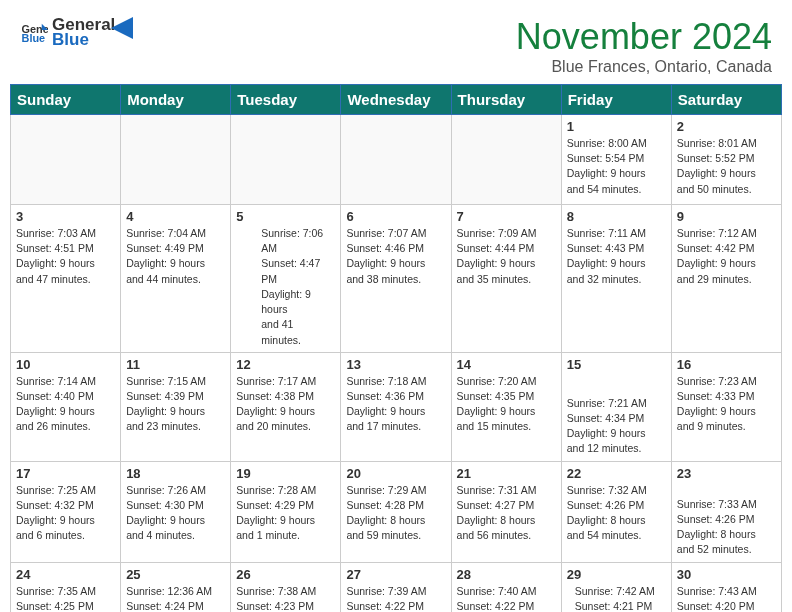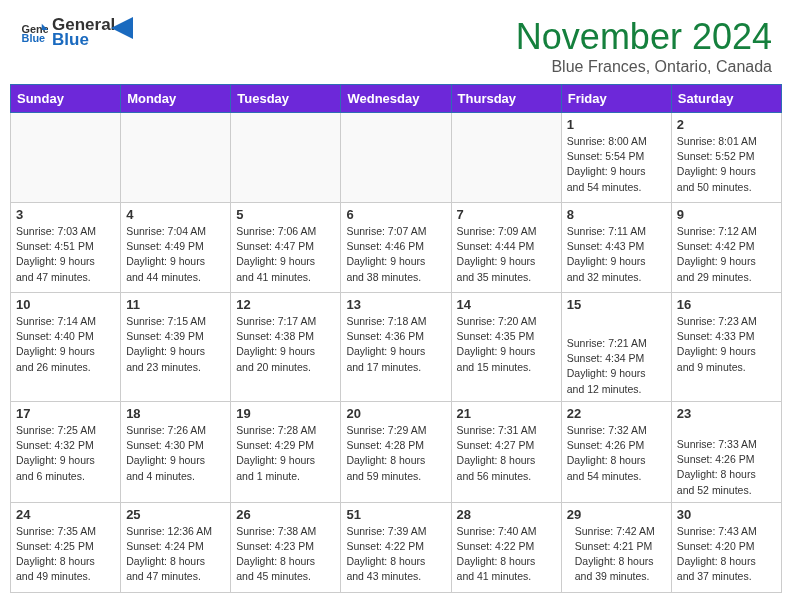--- a/index.html
+++ b/index.html
@@ -41,25 +41,25 @@
     .calendar-wrapper {
       padding: 0 10px 10px 10px;
     }
     
     table {
       width: 100%;
       border-collapse: collapse;
     }
     
     th {
-      background-color: #6d28d9;
+      background-color: #0f766e;
       color: #fff;
       padding: 6px 6px;
       text-align: left;
-      font-size: 13px;
+      font-size: 15px;
       border: 1px solid #2e6db4;
     }
     
     td {
       border: 1px solid #ccc;
       vertical-align: top;
       padding: 4px 5px;
       width: calc(100% / 7);
       min-height: 80px;
       font-size: 11px;
@@ -159,21 +159,21 @@
           </td>
           <td>
             <span class="day-num">4</span>
             <div class="day-info" style="white-space: pre-line;">Sunrise: 7:04 AM
 Sunset: 4:49 PM
 Daylight: 9 hours
 and 44 minutes.</div>
           </td>
           <td>
             <span class="day-num">5</span>
-            <div class="day-info" style="white-space: pre-line;">Sunrise: 7:06 AM
+            <div class="day-info" style="white-space: pre-line; margin-left: 25px;">Sunrise: 7:06 AM
 Sunset: 4:47 PM
 Daylight: 9 hours
 and 41 minutes.</div>
           </td>
           <td>
             <span class="day-num">6</span>
             <div class="day-info" style="white-space: pre-line;">Sunrise: 7:07 AM
 Sunset: 4:46 PM
 Daylight: 9 hours
 and 38 minutes.</div>
@@ -318,21 +318,21 @@
 and 47 minutes.</div>
           </td>
           <td>
             <span class="day-num">26</span>
             <div class="day-info" style="white-space: pre-line;">Sunrise: 7:38 AM
 Sunset: 4:23 PM
 Daylight: 8 hours
 and 45 minutes.</div>
           </td>
           <td>
-            <span class="day-num">51</span>
+            <span class="day-num">27</span>
             <div class="day-info" style="white-space: pre-line;">Sunrise: 7:39 AM
 Sunset: 4:22 PM
 Daylight: 8 hours
 and 43 minutes.</div>
           </td>
           <td>
             <span class="day-num">28</span>
             <div class="day-info" style="white-space: pre-line;">Sunrise: 7:40 AM
 Sunset: 4:22 PM
 Daylight: 8 hours

